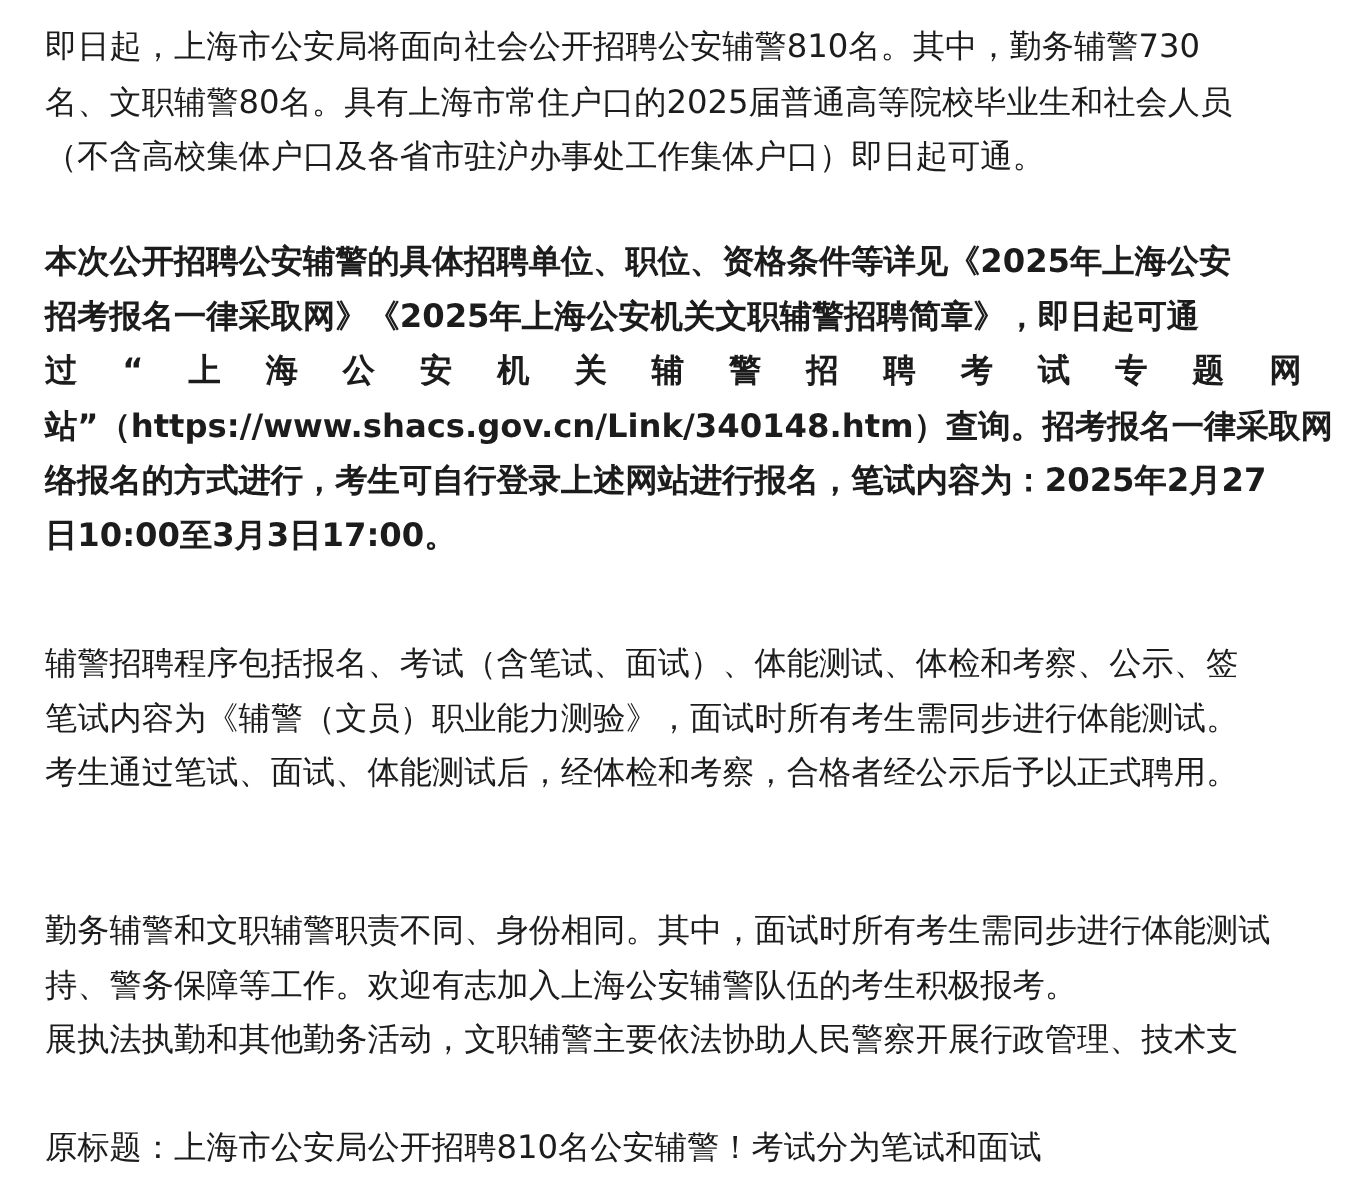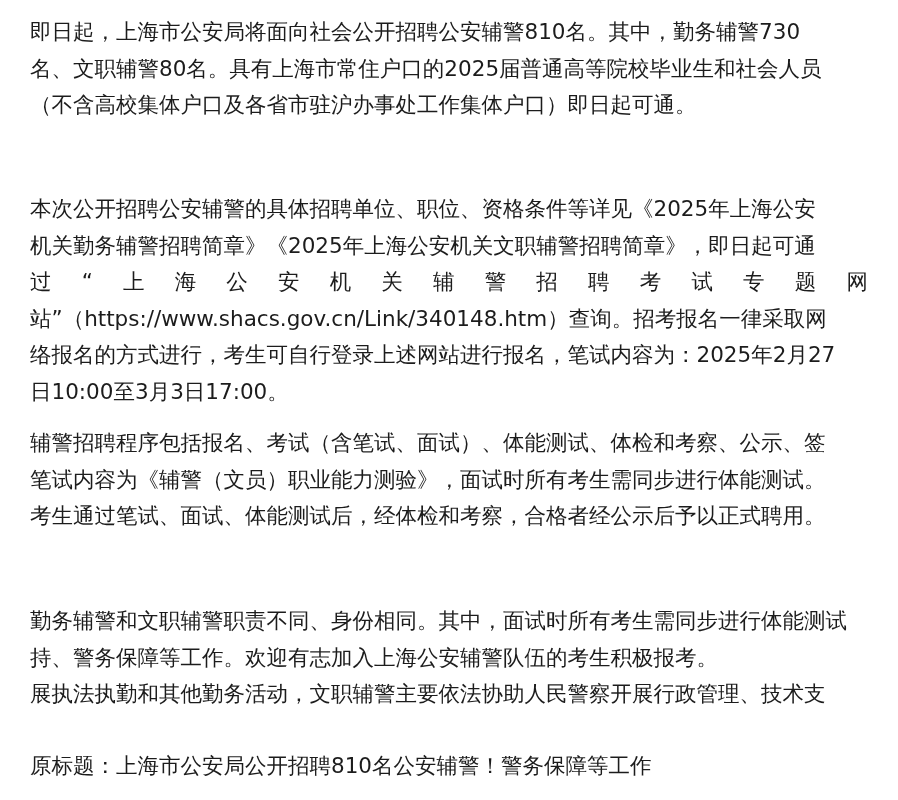--- a/index.html
+++ b/index.html
@@ -43,23 +43,23 @@
 <body>
 
 <div class="article">
 
   <div class="para" style="top:14px;">
     <span class="line">即日起，上海市公安局将面向社会公开招聘公安辅警810名。其中，勤务辅警730</span>
     <span class="line">名、文职辅警80名。具有上海市常住户口的2025届普通高等院校毕业生和社会人员</span>
     <span class="line">（不含高校集体户口及各省市驻沪办事处工作集体户口）即日起可通。</span>
   </div>
 
-  <div class="para" style="top:191px;">
+  <div class="para" style="top:157px;font-weight:bold;">
     <span class="line">本次公开招聘公安辅警的具体招聘单位、职位、资格条件等详见《2025年上海公安</span>
-    <span class="line">机关勤务辅警招聘简章》《2025年上海公安机关文职辅警招聘简章》，即日起可通</span>
+    <span class="line">招考报名一律采取网》《2025年上海公安机关文职辅警招聘简章》，即日起可通</span>
     <span class="line justify">
       <span>过</span>
       <span>“</span>
       <span>上</span>
       <span>海</span>
       <span>公</span>
       <span>安</span>
       <span>机</span>
       <span>关</span>
       <span>辅</span>
@@ -83,16 +83,16 @@
     <span class="line">考生通过笔试、面试、体能测试后，经体检和考察，合格者经公示后予以正式聘用。</span>
   </div>
 
   <div class="para" style="top:603px;">
     <span class="line">勤务辅警和文职辅警职责不同、身份相同。其中，面试时所有考生需同步进行体能测试</span>
     <span class="line">持、警务保障等工作。欢迎有志加入上海公安辅警队伍的考生积极报考。</span>
     <span class="line">展执法执勤和其他勤务活动，文职辅警主要依法协助人民警察开展行政管理、技术支</span>
   </div>
 
   <div class="para" style="top:748px;">
-    <span class="line">原标题：上海市公安局公开招聘810名公安辅警！警务保障等工作</span>
+    <span class="line">原标题：上海市公安局公开招聘810名公安辅警！考试分为笔试和面试</span>
   </div>
 
 </div>
 
 </body></html>

